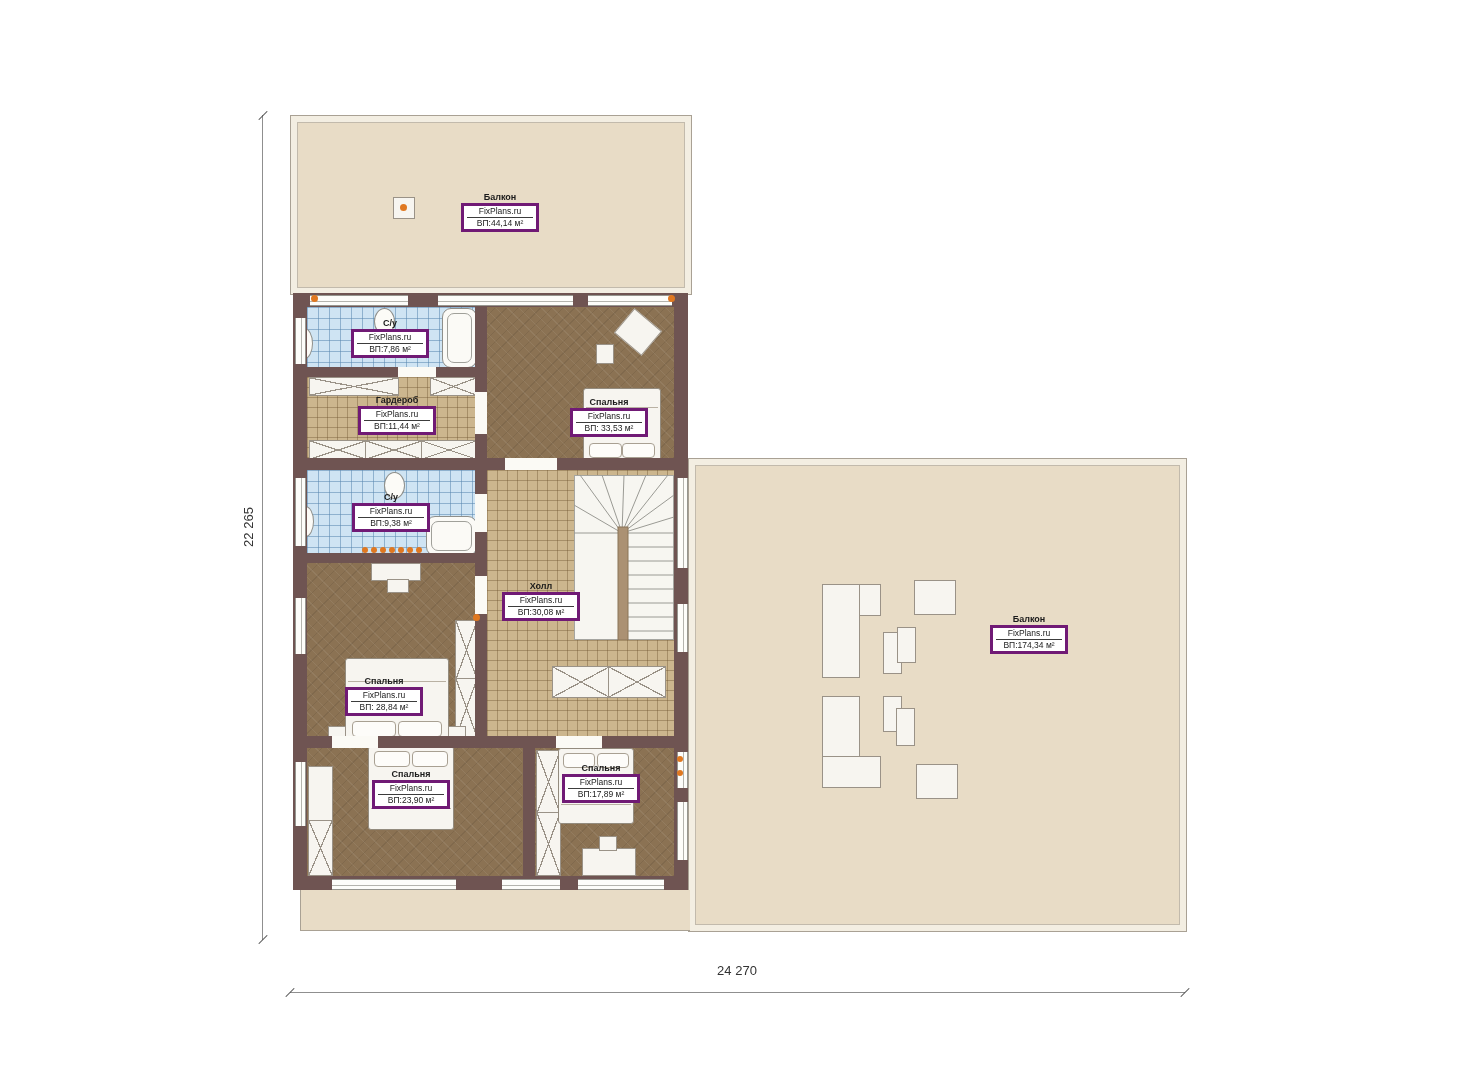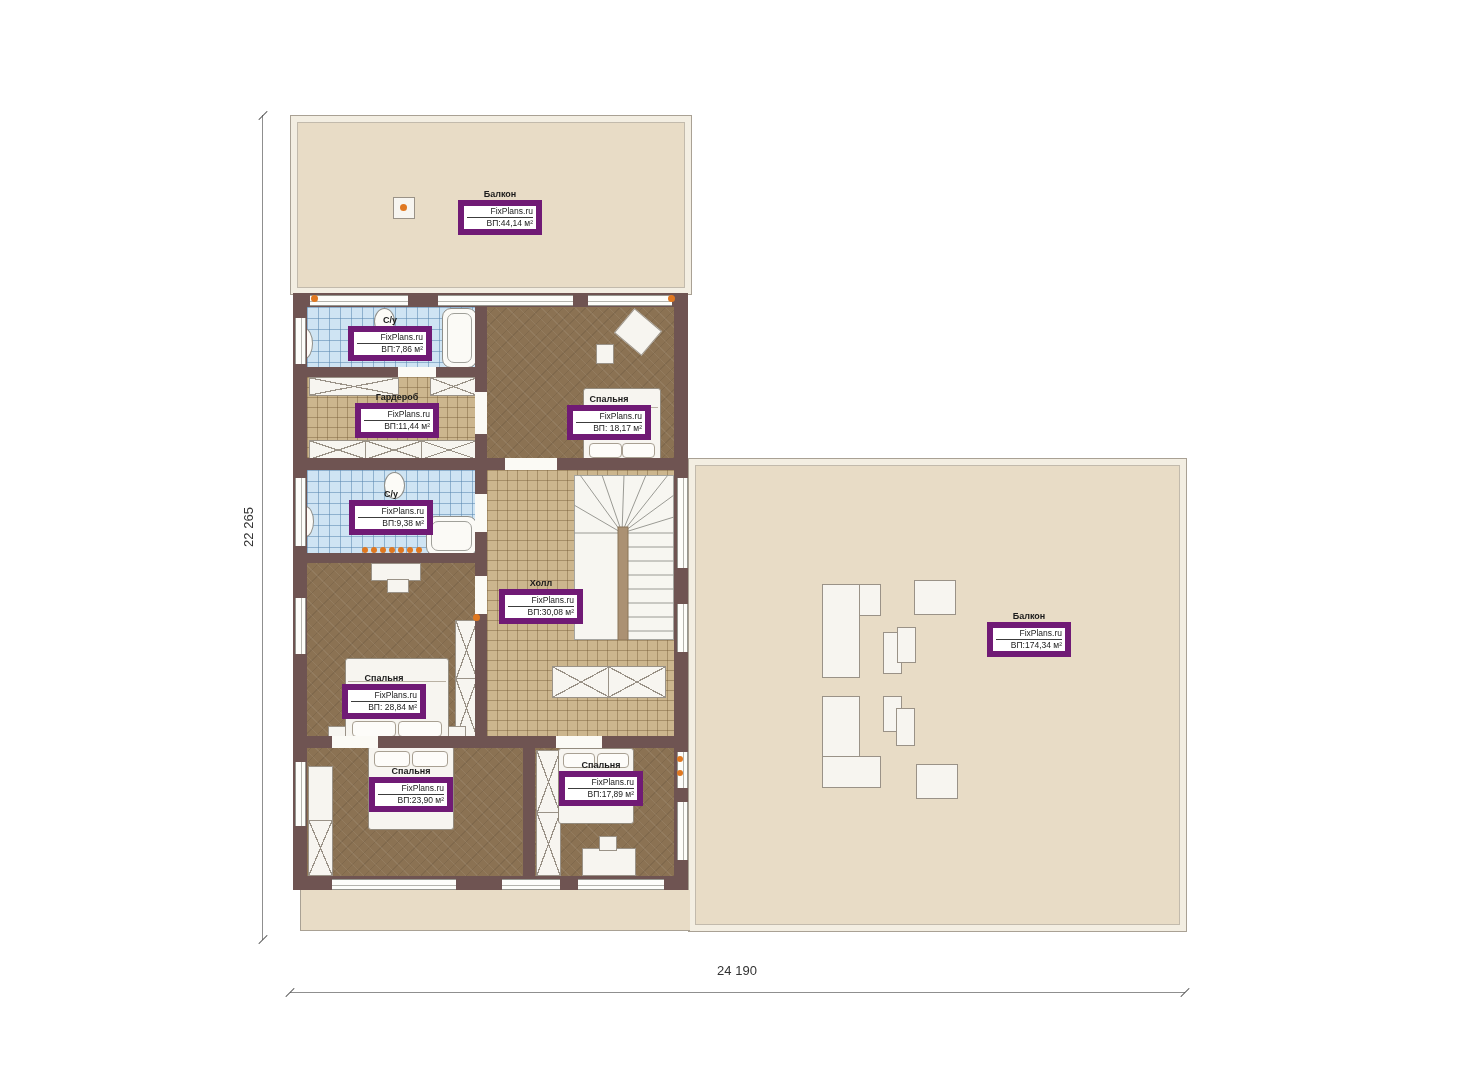--- a/index.html
+++ b/index.html
@@ -44,21 +44,21 @@
   .pillow{position:absolute;background:#fdfcf9;border:1px solid #a8a092;border-radius:4px;}
   .bedline{position:absolute;left:2px;right:2px;height:1px;background:#b9b1a3;}
   .tub{position:absolute;z-index:2;background:#fbfaf6;border:1px solid #8f8f8a;border-radius:9px;}
   .tub::before{content:"";position:absolute;inset:4px;border:1px solid #a0a09a;border-radius:7px;}
   .oval{position:absolute;z-index:2;background:#fcfbf7;border:1px solid #8f8f8a;border-radius:50%;}
   .dot{position:absolute;z-index:5;background:#e07820;border-radius:50%;}
 
   
   .rlabel{position:absolute;z-index:6;transform:translate(-50%,-50%);text-align:center;color:#1b1b1b;}
   .rlabel .rt{font-size:9px;font-weight:bold;line-height:10px;margin-bottom:1px;white-space:nowrap;}
-  .rlabel .rbox{background:#ffffff;border:6px solid #701a75;min-width:66px;padding:0 3px;text-align:right;}
+  .rlabel .rbox{background:#ffffff;border:3px solid #701a75;min-width:66px;padding:0 3px;}
   .rlabel .rrow{font-size:8.5px;line-height:11px;white-space:nowrap;}
   .rlabel .r2{border-top:1px solid #3c3c3c;}
 
   
   .dimline{position:absolute;background:#8f8f8f;z-index:6;}
   .dimtick{position:absolute;width:12px;height:1px;background:#4a4a4a;transform:rotate(-45deg);z-index:6;}
   .dimtext{position:absolute;z-index:6;font-size:13px;color:#333;white-space:nowrap;}
   .stairs-svg{position:absolute;z-index:2;}
 </style>
 </head>
@@ -235,21 +235,21 @@
     <div class="rt">Гардероб</div>
     <div class="rbox">
         <div class="rrow">FixPlans.ru</div>
       <div class="rrow r2">ВП:11,44 м²</div>
       </div>
   </div>
   <div class="rlabel" style="left:609px;top:417px;">
     <div class="rt">Спальня</div>
     <div class="rbox">
         <div class="rrow">FixPlans.ru</div>
-      <div class="rrow r2">ВП: 18,17 м²</div>
+      <div class="rrow r2">ВП: 33,53 м²</div>
       </div>
   </div>
   <div class="rlabel" style="left:391px;top:512px;">
     <div class="rt">С/у</div>
     <div class="rbox">
         <div class="rrow">FixPlans.ru</div>
       <div class="rrow r2">ВП:9,38 м²</div>
       </div>
   </div>
   <div class="rlabel" style="left:541px;top:601px;">
@@ -289,15 +289,15 @@
   </div>
 
   <div class="dimline" style="left:262px;top:115px;width:1px;height:825px;"></div>
   <div class="dimtick" style="left:257px;top:115px;"></div>
   <div class="dimtick" style="left:257px;top:939px;"></div>
   <div class="dimtext" style="left:248px;top:527px;transform:translate(-50%,-50%) rotate(-90deg);">22 265</div>
 
   <div class="dimline" style="left:290px;top:992px;width:895px;height:1px;"></div>
   <div class="dimtick" style="left:284px;top:992px;"></div>
   <div class="dimtick" style="left:1179px;top:992px;"></div>
-  <div class="dimtext" style="left:737px;top:978px;transform:translate(-50%,-100%);">24 190</div>
+  <div class="dimtext" style="left:737px;top:978px;transform:translate(-50%,-100%);">24 270</div>
 
 </div>
 
 </body></html>

